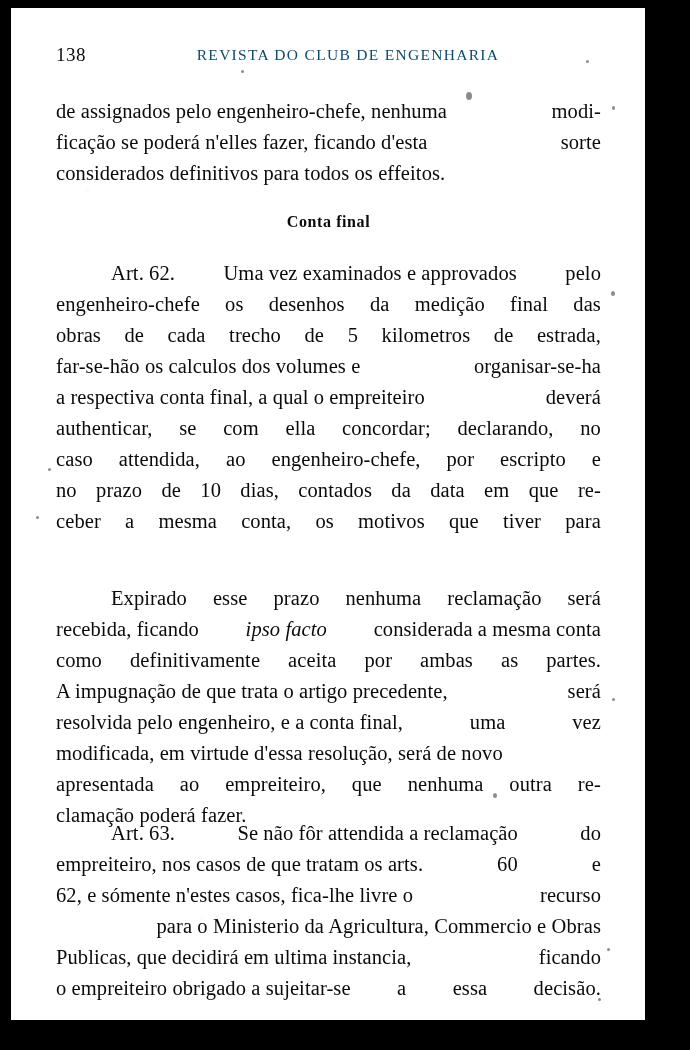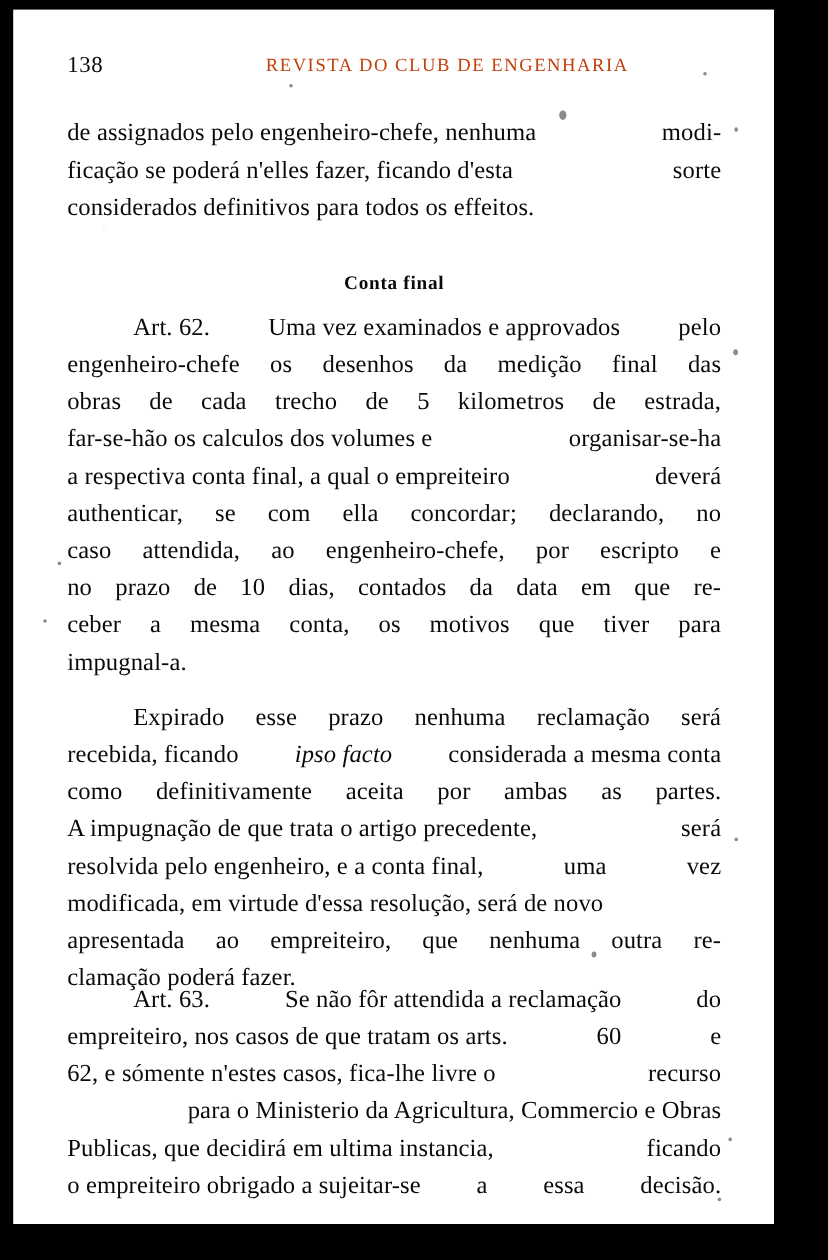--- a/index.html
+++ b/index.html
@@ -65,27 +65,27 @@
     position: absolute;
     left: 0;
     top: 0;
     font-size: 19px;
     letter-spacing: 0.5px;
     color: #0b0b0b;
     font-family: "Liberation Serif", "DejaVu Serif", serif;
   }
   .head-title {
     position: absolute;
-    left: 88px;
+    left: 102px;
     top: 2px;
     width: 380px;
-    text-align: right;
+    text-align: center;
     font-size: 15.5px;
     letter-spacing: 1.3px;
-    color: #c2410c;
+    color: #0c4a6e;
     white-space: nowrap;
   }
 
   
   .para {
     position: absolute;
     left: 0;
     width: 545px;
   }
   .ln {
@@ -101,21 +101,21 @@
     justify-content: space-between;
     white-space: nowrap;
   }
   .ln.just > span { display: inline-block; }
   .ln.ind { padding-left: 55px; }
   .ln.ind.just { padding-left: 55px; }
 
   .section-head {
     position: absolute;
     left: 0;
-    top: 220px;
+    top: 205px;
     width: 545px;
     text-align: center;
     font-size: 16px;
     font-weight: bold;
     letter-spacing: 0.6px;
     color: #0a0a0a;
   }
 
   .it { font-style: italic; text-align: right; }
 
@@ -230,21 +230,20 @@
           <span>ceber</span>
           <span>a</span>
           <span>mesma</span>
           <span>conta,</span>
           <span>os</span>
           <span>motivos</span>
           <span>que</span>
           <span>tiver</span>
           <span>para</span>
         </span>
-        <span class="ln">impugnal-a.</span>
       </div>
 
       <div class="para" id="para-expirado">
         <span class="ln just ind">
           <span>Expirado</span>
           <span>esse</span>
           <span>prazo</span>
           <span>nenhuma</span>
           <span>reclamação</span>
           <span>será</span>

